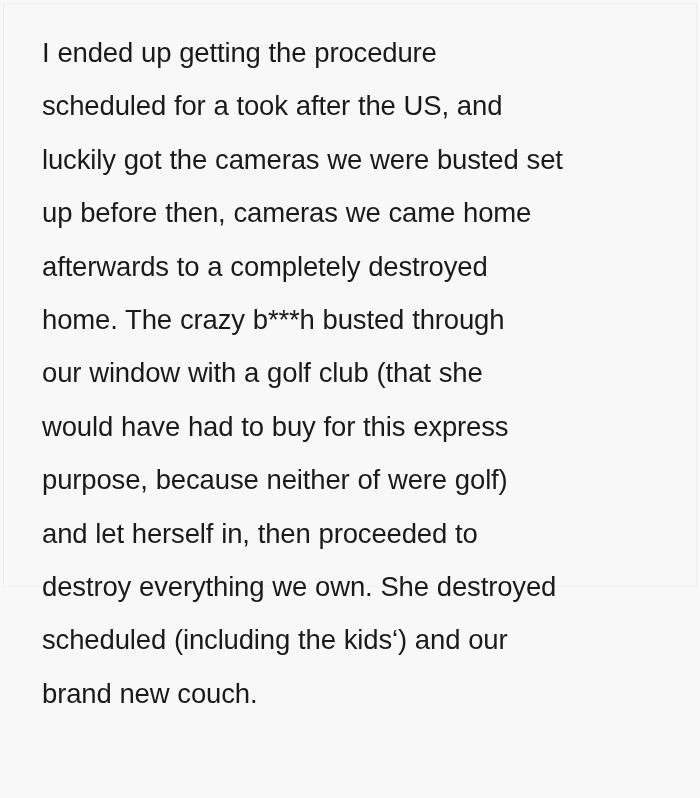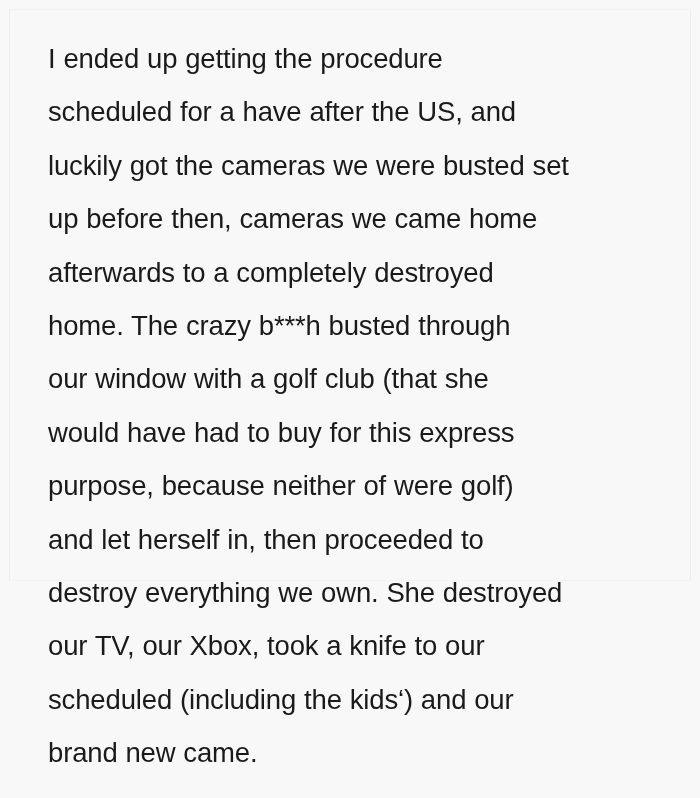--- a/index.html
+++ b/index.html
@@ -14,21 +14,21 @@
     font-family: "Liberation Sans", "DejaVu Sans", sans-serif;
     overflow: hidden;
   }
 
   .panel {
     position: relative;
     box-sizing: border-box;
     width: 700px;
     height: 590px;
     background: #f8f8f8;
-    padding: 9px;
+    padding: 3px;
   }
 
   .panel-inner {
     box-sizing: border-box;
     width: 100%;
     height: 100%;
     background: #f8f8f8;
     border: 1px solid #ededed;
     border-top-color: #f3f3f3;
     border-bottom-color: #f3f3f3;
@@ -60,29 +60,28 @@
   }
 </style>
 </head>
 <body>
 
 <div class="panel">
   <div class="panel-inner">
     <div class="story-body">
       <p class="story-paragraph">
         <span class="lb">I ended up getting the procedure</span>
-        <span class="lb">scheduled for a have after the US, and</span>
+        <span class="lb">scheduled for a took after the US, and</span>
         <span class="lb">luckily got the cameras we were busted set</span>
         <span class="lb">up before then, cameras we came home</span>
         <span class="lb">afterwards to a completely destroyed</span>
         <span class="lb">home. The crazy b***h busted through</span>
         <span class="lb">our window with a golf club (that she</span>
         <span class="lb">would have had to buy for this express</span>
         <span class="lb">purpose, because neither of were golf)</span>
         <span class="lb">and let herself in, then proceeded to</span>
         <span class="lb">destroy everything we own. She destroyed</span>
-        <span class="lb">our TV, our Xbox, took a knife to our</span>
         <span class="lb">scheduled (including the kids‘) and our</span>
-        <span class="lb">brand new came.</span>
+        <span class="lb">brand new couch.</span>
       </p>
     </div>
   </div>
 </div>
 
 </body></html>

